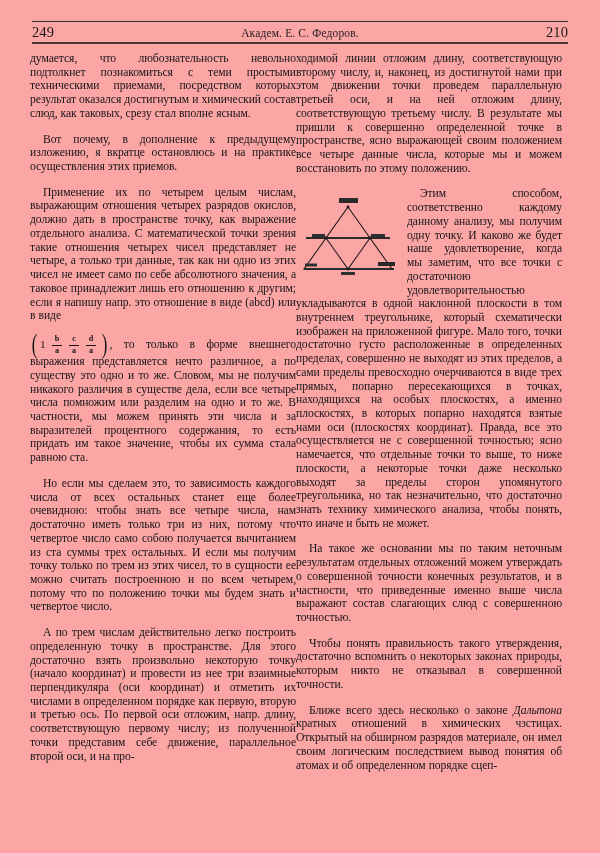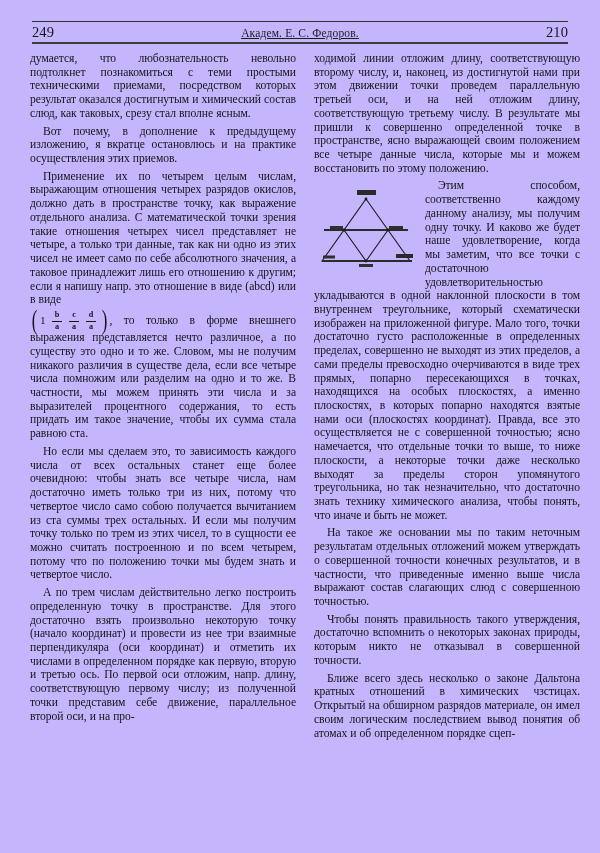--- a/index.html
+++ b/index.html
@@ -15,21 +15,21 @@
     color: #17171a;
     overflow: hidden;
   }
 
   .page {
     position: relative;
     width: 600px;
     height: 853px;
     box-sizing: border-box;
     padding: 4px;
-    background: #c4b5fd;
+    background: #fca5a5;
   }
 
   
   .rule-top {
     position: absolute;
     left: 32px;
     right: 32px;
     top: 21px;
     height: 1px;
     background: #30302e;
@@ -58,32 +58,30 @@
   .folio {
     font-size: 14.5px;
     font-weight: 400;
     color: #17171a;
   }
   .head-title {
     font-size: 11.5px;
     letter-spacing: .15px;
     color: #1c1c1e;
     white-space: nowrap;
-    text-decoration: underline;
   }
 
   
   .columns {
     position: absolute;
     left: 30px;
     right: 30px;
     top: 52px;
     bottom: 28px;
     display: flex;
-    gap: 18px;
   }
   .col {
     width: 266px;
     flex: 0 0 266px;
     position: relative;
   }
 
   p.para {
     margin: 0;
     font-size: 11.6px;
@@ -93,24 +91,24 @@
     -webkit-hyphens: none;
     hyphens: none;
     letter-spacing: -0.05px;
     word-spacing: .2px;
     color: #151517;
   }
   p.para.indent {
     text-indent: 13px;
   }
   p.para + p.para {
-    margin-top: 4px;
-  }
-
-  .italic-name { }
+    margin-top: 12px;
+  }
+
+  .italic-name { font-style: italic; }
 
   
   .math-line {
     display: block;
     text-align: justify;
     font-size: 11.6px;
     line-height: 13.72px;
   }
   .mathgrp {
     display: inline-flex;

